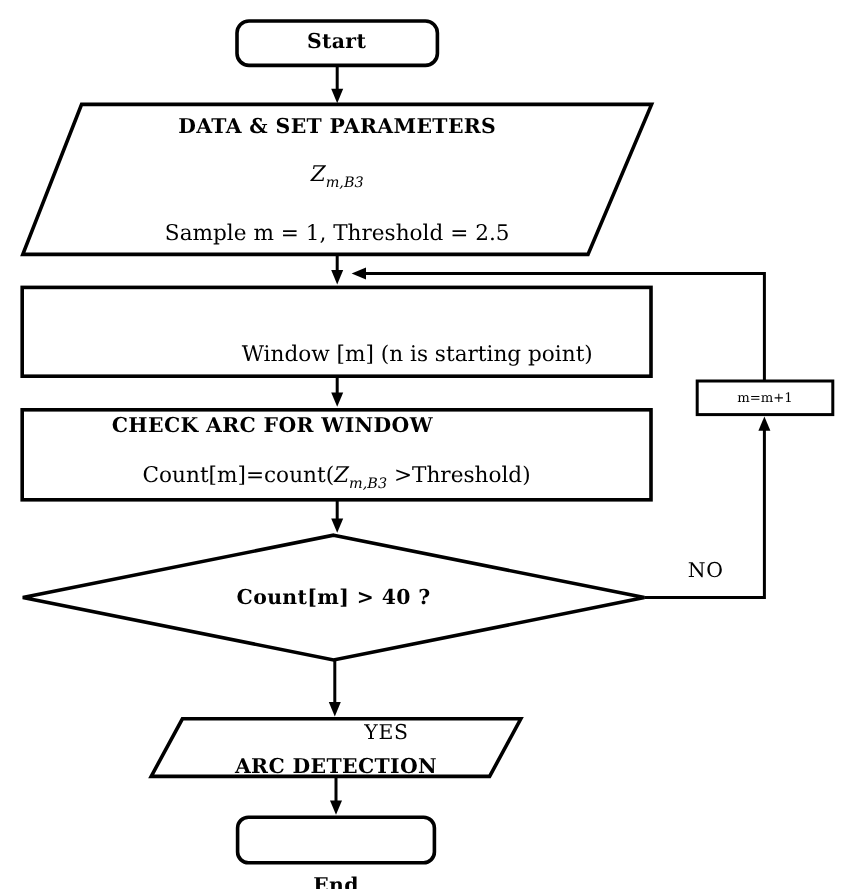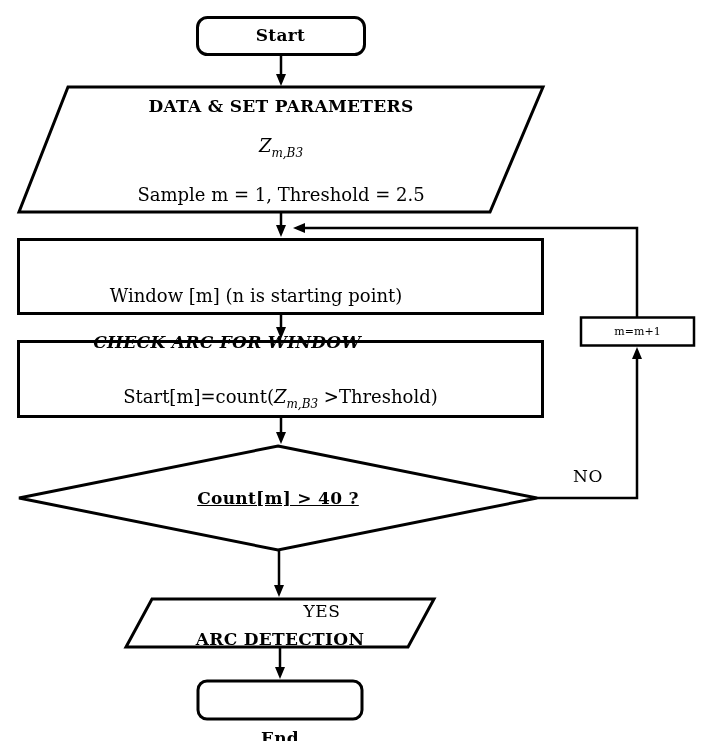--- a/index.html
+++ b/index.html
@@ -67,26 +67,26 @@
       <polygon points="280,679 275,667 285,667"></polygon>
     </g>
   </svg>
 
   <div class="txt node-title" style="left:197px; top:17px; width:167px; line-height:37px;">Start</div>
 
   <div class="txt node-title" style="left:31px; top:95px; width:500px; line-height:22px;">DATA &amp; SET PARAMETERS</div>
   <div class="txt node-body" style="left:31px; top:135px; width:500px; line-height:22px;"><span class="var-italic">Z</span><sub class="var-sub">m,B3</sub></div>
   <div class="txt node-body" style="left:31px; top:184px; width:500px; line-height:22px;">Sample m = 1, Threshold = 2.5</div>
 
-  <div class="txt node-body" style="left:18px; top:284px; width:476px; line-height:24px;">Window [m] (n is starting point)</div>
+  <div class="txt node-body" style="left:18px; top:284px; width:476px; line-height:24px;text-align:right;">Window [m] (n is starting point)</div>
 
-  <div class="txt node-title" style="left:18px; top:331px; width:418px; line-height:22px;font-style:italic;">CHECK ARC FOR WINDOW</div>
-  <div class="txt node-body" style="left:18px; top:385px; width:525px; line-height:24px;"><span>Start[m]=count(</span><span class="var-italic">Z</span><sub class="var-sub">m,B3</sub><span> &gt;Threshold)</span></div>
+  <div class="txt node-title" style="left:18px; top:344px; width:418px; line-height:22px;">CHECK ARC FOR WINDOW</div>
+  <div class="txt node-body" style="left:18px; top:385px; width:525px; line-height:24px;"><span>Count[m]=count(</span><span class="var-italic">Z</span><sub class="var-sub">m,B3</sub><span> &gt;Threshold)</span></div>
 
-  <div class="txt node-title" style="left:28px; top:487px; width:500px; line-height:22px;text-decoration:underline;">Count[m] &gt; 40 ?</div>
+  <div class="txt node-title" style="left:28px; top:487px; width:500px; line-height:22px;">Count[m] &gt; 40 ?</div>
 
   <div class="txt edge-label" style="left:552px; top:465px; width:72px; line-height:22px;">NO</div>
   <div class="txt edge-label" style="left:290px; top:561px; width:64px; line-height:22px;margin-top:39px;">YES</div>
 
   <div class="txt node-body" style="left:581px; top:317px; width:113px; line-height:29px; font-size:11px;">m=m+1</div>
 
   <div class="txt node-title" style="left:130px; top:611px; width:300px; line-height:24px;margin-top:16px;">ARC DETECTION</div>
 
   <div class="txt node-title" style="left:198px; top:681px; width:164px; line-height:38px;margin-top:38px;">End</div>
 

